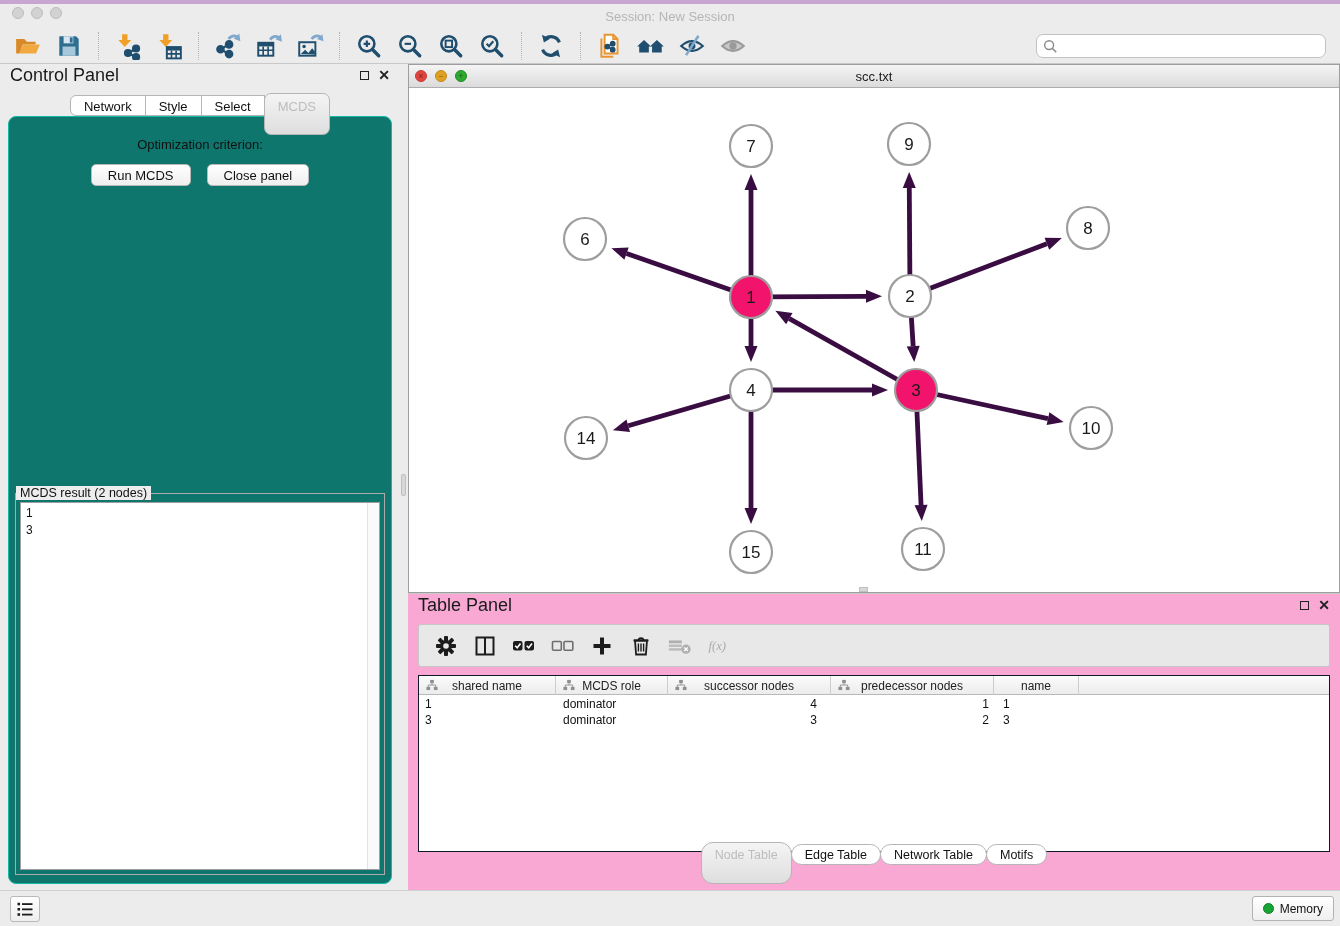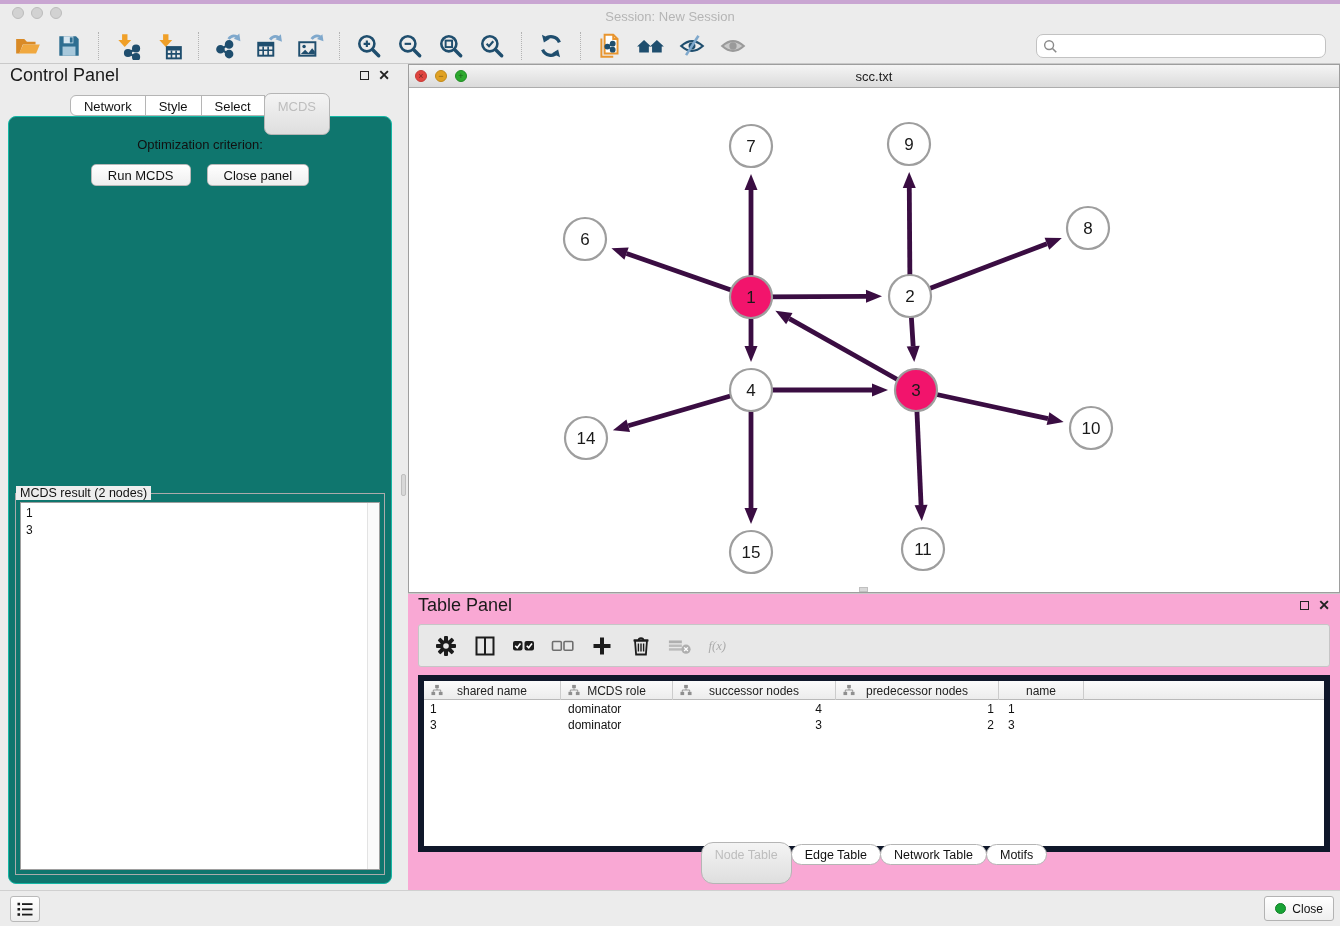--- a/index.html
+++ b/index.html
@@ -83,21 +83,21 @@
   .net-title { flex:1; text-align:center; font-size:13px; color:#1A1A1A; }
   .net-canvas { position:relative; flex:1; background:#FFF; overflow:hidden; }
   .canvas-grip { position:absolute; left:450px; bottom:0; width:9px; height:5px; background:#D8D8D8; border:1px solid #C0C0C0; }
   .h-splitter { height:1px; background:#C9C9C9; }
 
   
   .table-panel { position:relative; height:296px; background:#f9a8d4; }
   .tp-toolbar { position:absolute; left:10px; right:10px; top:30px; height:43px; background:#E8E8E8;
                 border:1px solid #C6C6C6; border-radius:3px; display:flex; align-items:center; padding-left:15px; gap:15px; }
   .tp-btn { width:24px; height:24px; display:flex; align-items:center; justify-content:center; }
-  .tp-table { position:absolute; left:10px; right:10px; top:81px; bottom:38px; background:#FFF; border:6px solid #0f172a; overflow:hidden; }
+  .tp-table { position:absolute; left:10px; right:10px; top:81px; bottom:38px; background:#FFF; border:1px solid #0f172a; overflow:hidden; }
   .tbl-header { display:flex; height:19px; background:linear-gradient(#FBFBFB,#ECECEC); border-bottom:1px solid #B9B9B9; }
   .th-cell { position:relative; height:19px; border-right:1px solid #CCCCCC; font-size:12px; color:#222;
              display:flex; align-items:center; justify-content:center; }
   .th-cell svg { position:absolute; left:7px; top:3px; }
   .tbl-row { display:flex; height:16px; font-size:12px; color:#111; }
   .td-cell { height:16px; line-height:16px; overflow:hidden; }
   .tp-tabs { position:absolute; left:0; right:0; bottom:6px; display:flex; justify-content:center; }
   .tp-tabs .tab { font-size:12.5px;border-radius:12px; }
 
   
@@ -545,16 +545,16 @@
             <rect x="2" y="9" width="3.4" height="3.4"></rect>
             <rect x="2" y="16" width="3.4" height="3.4"></rect>
           <rect x="8" y="2.6" width="14" height="2.4"></rect>
             <rect x="8" y="9.6" width="14" height="2.4"></rect>
             <rect x="8" y="16.6" width="14" height="2.4"></rect>
         </g>
       </svg>
     </div>
     <div class="memory-btn">
       <span class="mem-dot"></span>
-      <span>Close</span>
+      <span>Memory</span>
     </div>
   </div>
 </div>
 
 </body></html>

